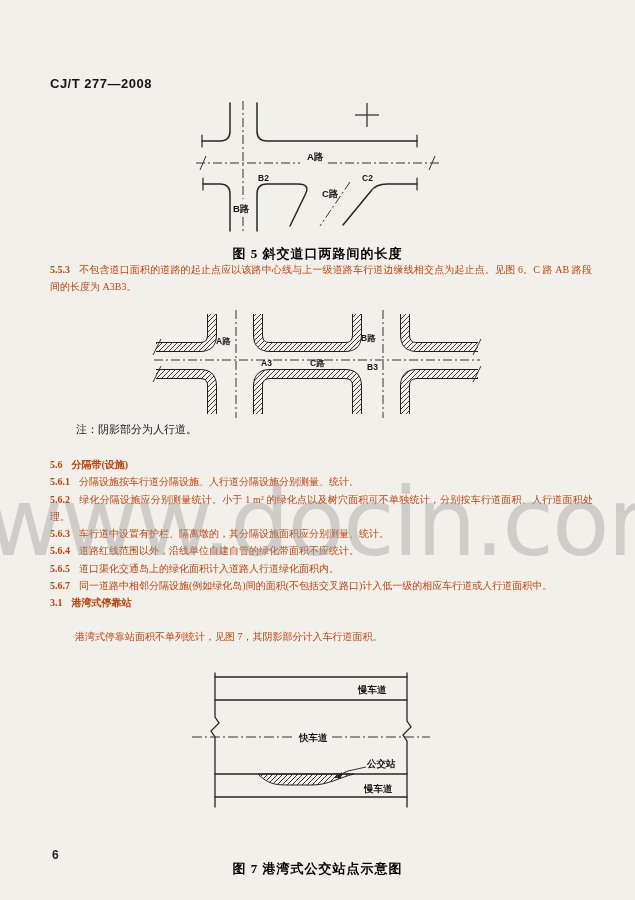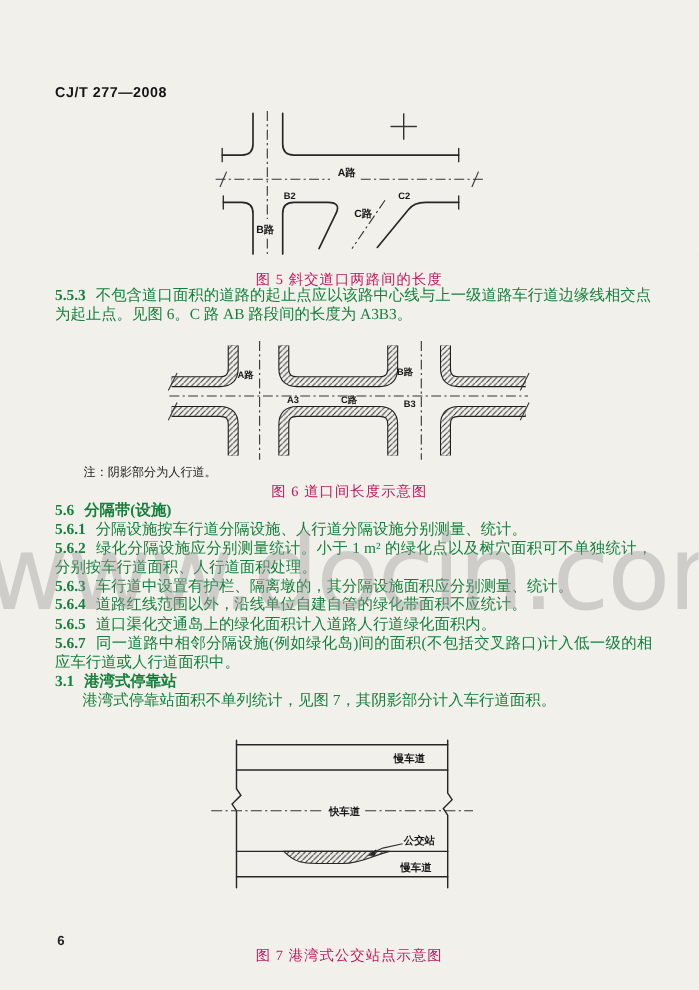--- a/index.html
+++ b/index.html
@@ -11,36 +11,36 @@
     color:#1d1d1d;
     overflow:hidden;
   }
   .header{
     position:absolute;left:50px;top:76px;
     font-family:"Liberation Sans", sans-serif;
     font-weight:700;font-size:13px;letter-spacing:.5px;color:#141414;
   }
   .caption{
     position:absolute;left:0;right:0;text-align:center;
-    font-weight:400;font-size:13px;color:#be185d;letter-spacing:1px;
+    font-weight:700;font-size:13px;color:#000000;letter-spacing:1px;
   }
   .cap5{top:245px;}
   .cap6{top:438px;}
   .cap7{top:860px;}
-  .para{font-size:14px;line-height:17.3px;color:#15803d;}
+  .para{font-size:10px;line-height:17.3px;color:#c2410c;}
   .p553{position:absolute;left:50px;top:261px;width:542px;text-align:justify;}
   .num{font-weight:700;margin-right:9px;white-space:nowrap;}
   .note{
     position:absolute;left:76px;top:422px;
     font-size:11px;color:#222;
   }
   .textblock{position:absolute;left:50px;top:456px;width:543px;}
   .textblock .para{text-align:justify;}
   .h{font-weight:700;}
-  .indent{text-indent:25px;}
+  .indent{text-indent:25px;margin-top:16px;}
   .pagenum{
     position:absolute;left:52px;top:848px;
     font-size:12px;font-weight:700;color:#222;
     font-family:"Liberation Sans", sans-serif;
   }
   .watermark{
     position:absolute;left:-14px;top:468px;
     font-family:"DejaVu Sans", sans-serif;
     font-size:94px;font-weight:400;
     color:#9a9a9a;opacity:.40;
@@ -147,21 +147,20 @@
       <path d="M 321,47 L 329,31"></path>
       <path d="M 321,74 L 329,58"></path>
     </g>
     <text class="lblS" x="64" y="36">A路</text>
     <text class="lblS" x="209" y="33">B路</text>
     <text class="lblS" x="109" y="58">A3</text>
     <text class="lblS" x="158" y="58">C路</text>
     <text class="lblS" x="215" y="62">B3</text>
   </svg>
   <div class="note">注：阴影部分为人行道。</div>
-  <div class="caption cap6">图 6  道口间长度示意图</div>
 
   <div class="textblock">
     <div class="para"><span class="num h">5.6</span><span class="h">分隔带(设施)</span></div>
     <div class="para"><span class="num">5.6.1</span><span>分隔设施按车行道分隔设施、人行道分隔设施分别测量、统计。</span></div>
     <div class="para"><span class="num">5.6.2</span><span>绿化分隔设施应分别测量统计。小于 1 m² 的绿化点以及树穴面积可不单独统计，分别按车行道面积、人行道面积处理。</span></div>
     <div class="para"><span class="num">5.6.3</span><span>车行道中设置有护栏、隔离墩的，其分隔设施面积应分别测量、统计。</span></div>
     <div class="para"><span class="num">5.6.4</span><span>道路红线范围以外，沿线单位自建自管的绿化带面积不应统计。</span></div>
     <div class="para"><span class="num">5.6.5</span><span>道口渠化交通岛上的绿化面积计入道路人行道绿化面积内。</span></div>
     <div class="para"><span class="num">5.6.7</span><span>同一道路中相邻分隔设施(例如绿化岛)间的面积(不包括交叉路口)计入低一级的相应车行道或人行道面积中。</span></div>
     <div class="para"><span class="num h">3.1</span><span class="h">港湾式停靠站</span></div>

